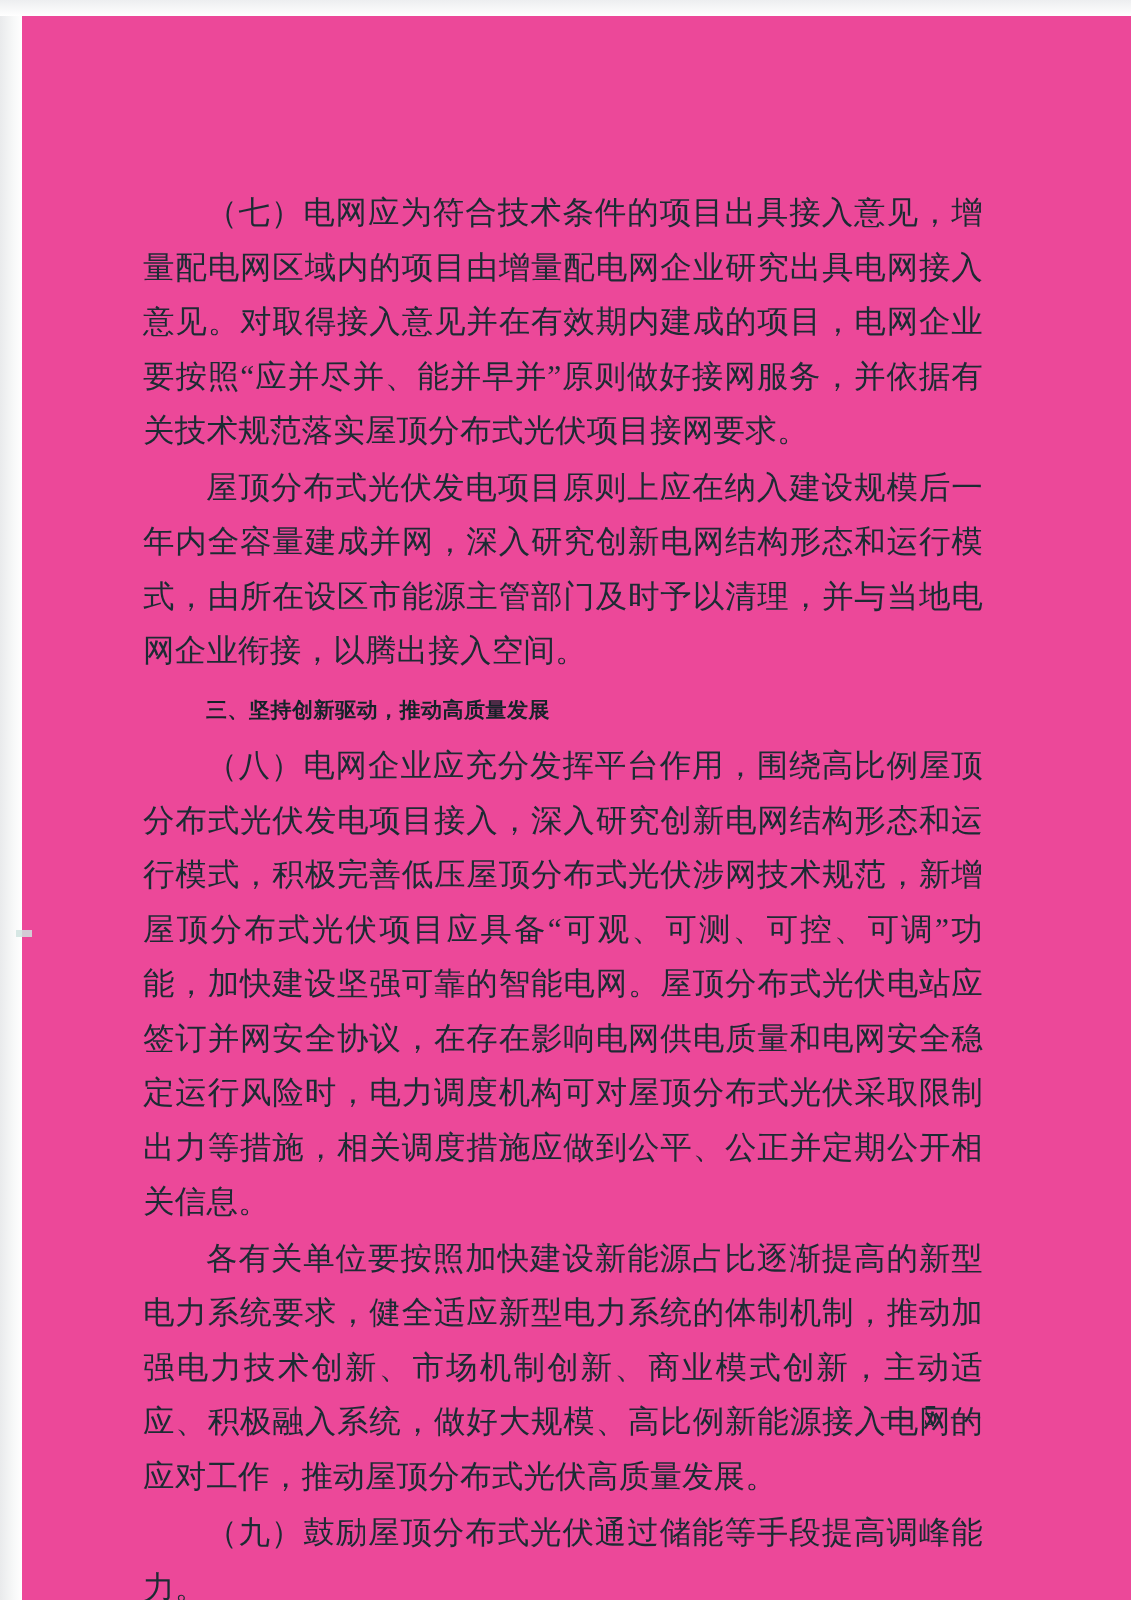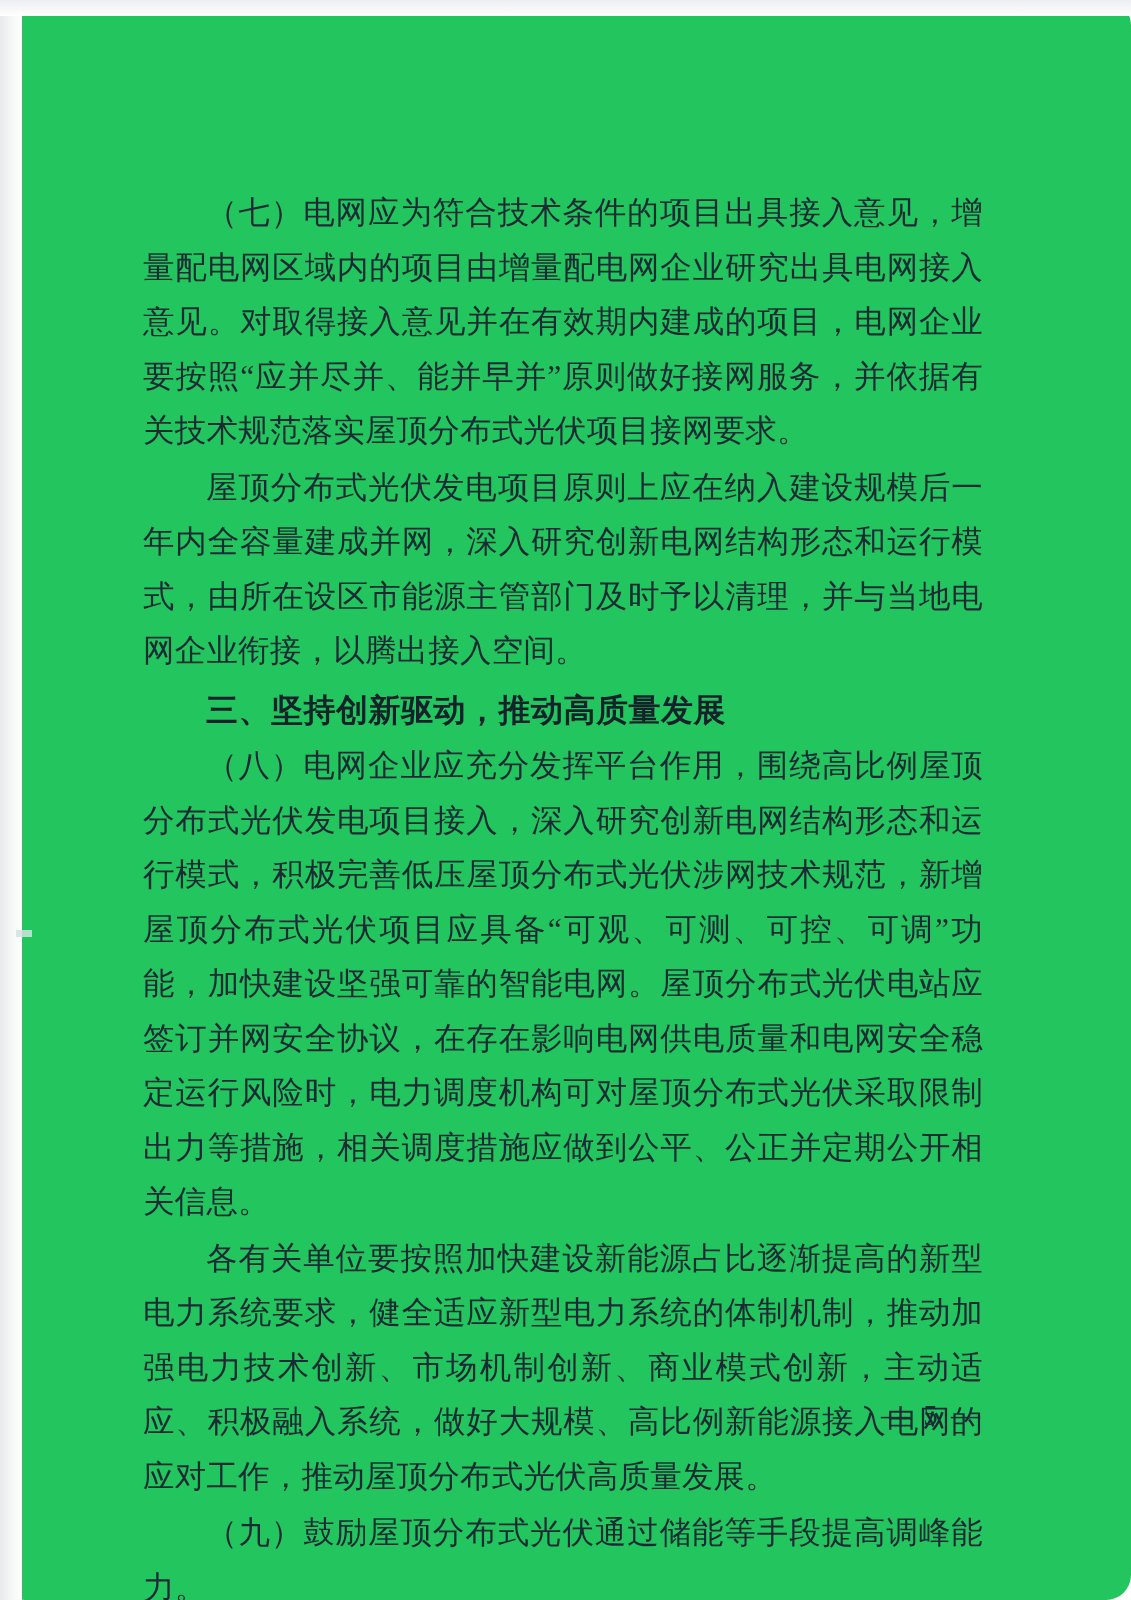--- a/index.html
+++ b/index.html
@@ -11,23 +11,22 @@
     height: 1600px;
     background: #ffffff;
     font-family: "Liberation Serif", "DejaVu Serif", serif;
     overflow: hidden;
   }
 
   .page {
     position: relative;
     width: 1131px;
     height: 1600px;
-    background: #22c55e;
+    background: #ec4899;
     box-sizing: border-box;
-    border-radius: 25px;
   }
 
   
   .scan-edge-left {
     position: absolute;
     left: 0; top: 0;
     width: 22px; height: 1600px;
     background: linear-gradient(to right, #e9eaec 0%, #f7f8f8 60%, #ffffff 100%);
     pointer-events: none;
   }
@@ -66,21 +65,21 @@
     letter-spacing: 0.2px;
     font-family: "Liberation Serif", "DejaVu Serif", serif;
   }
 
   p.indent {
     text-indent: 63px;
   }
 
   p.heading {
     margin: 4px 0 2px 0;
-    font-size: 32px;
+    font-size: 21px;
     line-height: 54.5px;
     font-weight: bold;
     color: #152229;
     text-indent: 63px;
     letter-spacing: 0.5px;
     font-family: "Liberation Sans", "DejaVu Sans", sans-serif;
   }
 
   .page-number {
     position: absolute;

